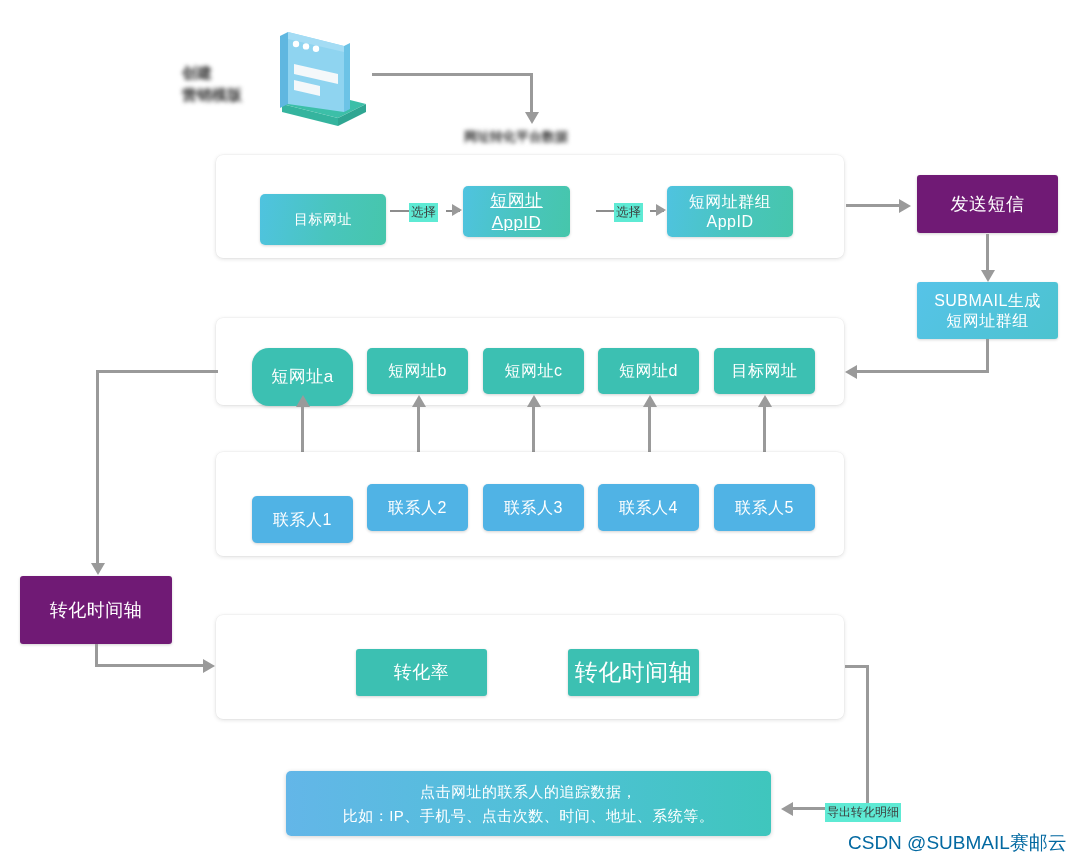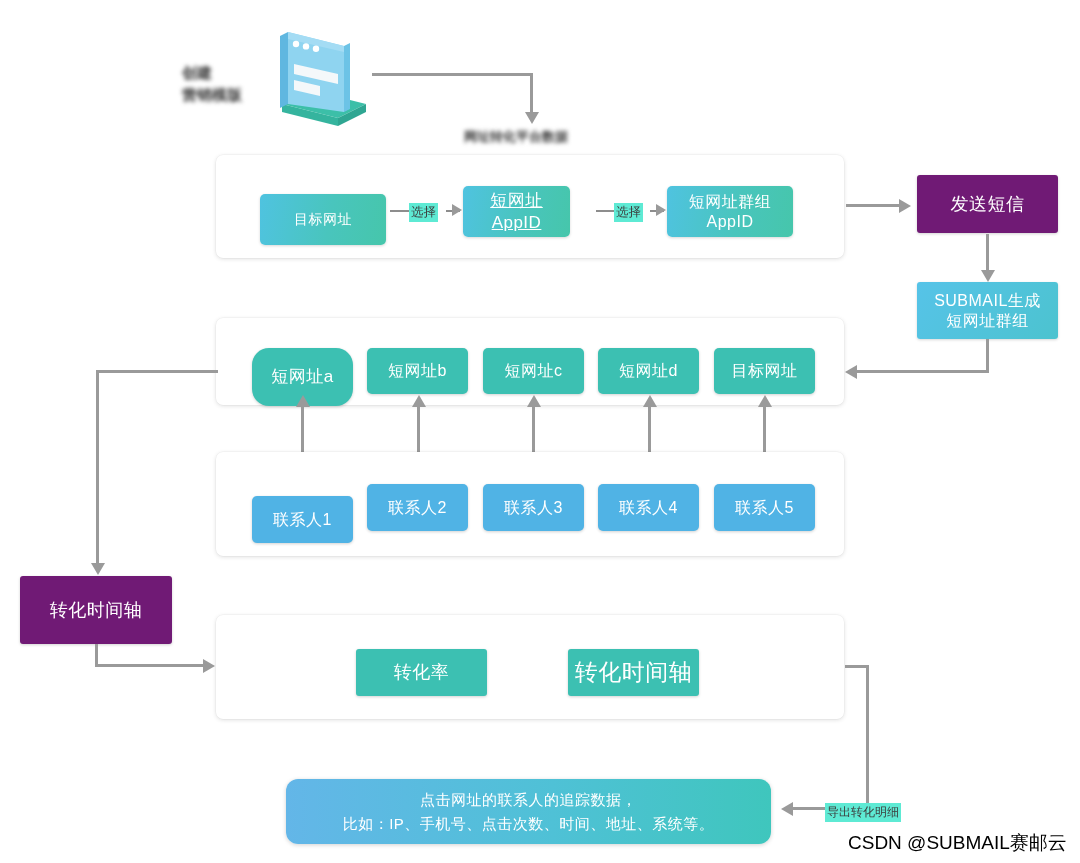--- a/index.html
+++ b/index.html
@@ -50,22 +50,21 @@
     background:#50b3e5;
     box-shadow:0 1px 3px rgba(0,0,0,0.18);
   }
   .node.solid-yellow{
     background:#701a75;
     box-shadow:0 1px 3px rgba(0,0,0,0.18);
   }
   .node.banner{
     background:linear-gradient(90deg,#63b6e8 0%,#4fc1d6 55%,#3fc6bd 100%);
     box-shadow:0 1px 4px rgba(0,0,0,0.18);
-    border-radius:12px;
-    margin-top:8px;
+    border-radius:5px;
   }
   .node.sq{border-radius:3px;}
 
   
   .ln{position:absolute;background:#9a9a9a;}
   .lnh{height:3px;}
   .lnv{width:3px;}
   .arw{position:absolute;width:0;height:0;}
   .arw-r{border-top:7px solid transparent;border-bottom:7px solid transparent;border-left:12px solid #9a9a9a;}
   .arw-l{border-top:7px solid transparent;border-bottom:7px solid transparent;border-right:12px solid #9a9a9a;}
@@ -85,21 +84,21 @@
   .blur-lbl{
     position:absolute;
     color:#3a3a3a;
     font-weight:bold;
     line-height:1.45;
     filter:blur(1.9px);
     white-space:nowrap;
   }
   .watermark{
     position:absolute;
-    color:#000000;
+    color:#0369a1;
     font-size:19px;
     white-space:nowrap;
   }
   
   .illus{position:absolute;}
 </style>
 </head>
 <body>
 
 <div id="canvas">

